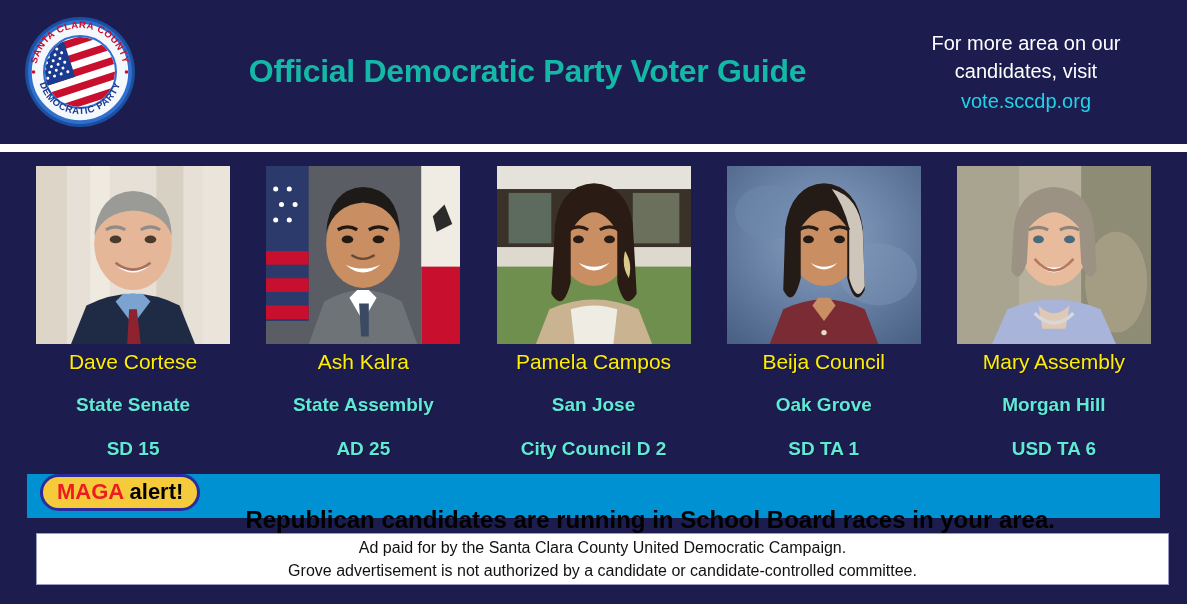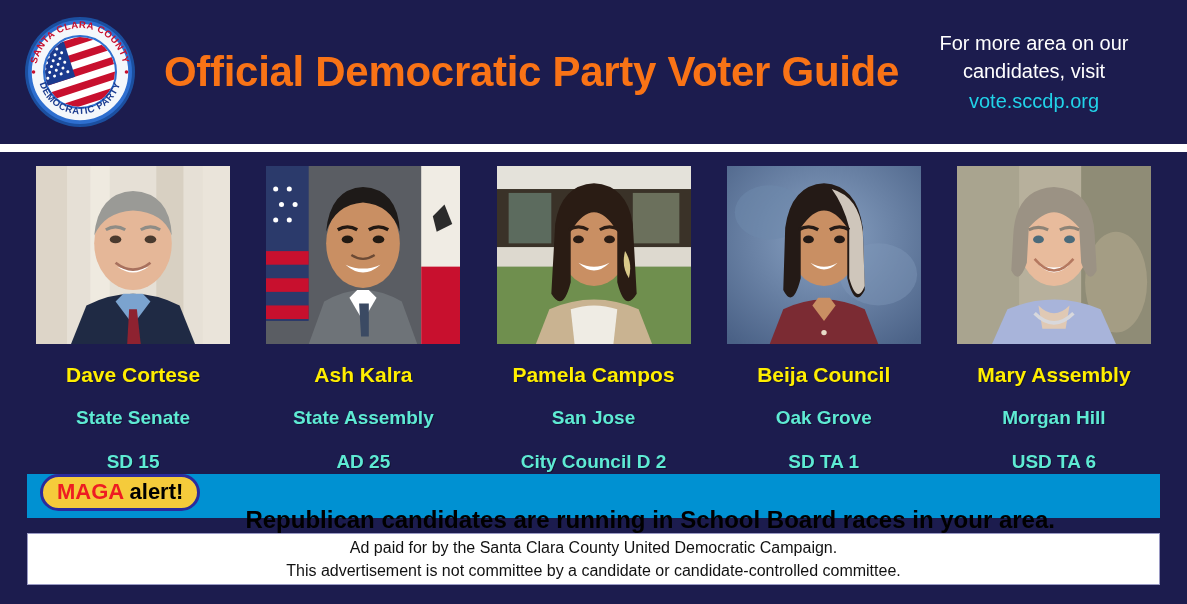--- a/index.html
+++ b/index.html
@@ -33,22 +33,22 @@
     width: 116px;
     height: 116px;
     flex: 0 0 116px;
     margin-left: 6px;
     position: relative;
   }
   .logo-wrap svg { display: block; width: 116px; height: 116px; }
 
   .headline {
     flex: 1 1 auto;
-    color: #f97316;
-    font-size: 42px;
+    color: #14b8a6;
+    font-size: 32px;
     font-weight: bold;
     letter-spacing: -0.3px;
     text-align: center;
     padding-left: 26px;
     line-height: 1.05;
     white-space: nowrap;
   }
   .info-block {
     flex: 0 0 278px;
     text-align: center;
@@ -87,22 +87,22 @@
     height: 178px;
     overflow: hidden;
     position: relative;
     background: #333;
   }
   .photo svg { display: block; width: 100%; height: 100%; }
 
   .cand-name {
     color: #ffee00;
     font-size: 21px;
-    font-weight: bold;
-    margin-top: 19px;
+    font-weight: normal;
+    margin-top: 6px;
     line-height: 1.15;
     text-shadow: 1px 1px 0 rgba(0,0,0,.35);
   }
   .cand-line {
     color: #5eead4;
     font-size: 19px;
     font-weight: bold;
     line-height: 1.3;
     margin-top: 19px;
     text-shadow: 1px 1px 0 rgba(0,0,0,.35);
@@ -141,21 +141,21 @@
     font-size: 24px;
     font-weight: bold;
     padding-right: 60px;
     white-space: nowrap;
     margin-top: 32px;
   }
 
   
   .disclaimer {
     position: absolute;
-    left: 27px;
+    left: 36px;
     top: 533px;
     width: 1133px;
     height: 52px;
     background: #ffffff;
     border: 1px solid #9a9ac4;
     display: flex;
     flex-direction: column;
     align-items: center;
     justify-content: center;
     gap: 4px;
@@ -399,16 +399,16 @@
 
   <div class="maga-banner">
     <div class="maga-badge">
       <span class="maga-word">MAGA</span><span> </span><span class="alert-word">alert!</span>
     </div>
     <div class="maga-text">Republican candidates are running in School Board races in your area.</div>
   </div>
 
   <div class="disclaimer">
     <div>Ad paid for by the Santa Clara County United Democratic Campaign.</div>
-    <div>This advertisement is not committee by a candidate or candidate-controlled committee.</div>
+    <div>Grove advertisement is not authorized by a candidate or candidate-controlled committee.</div>
   </div>
 
 </div>
 
 </body></html>

